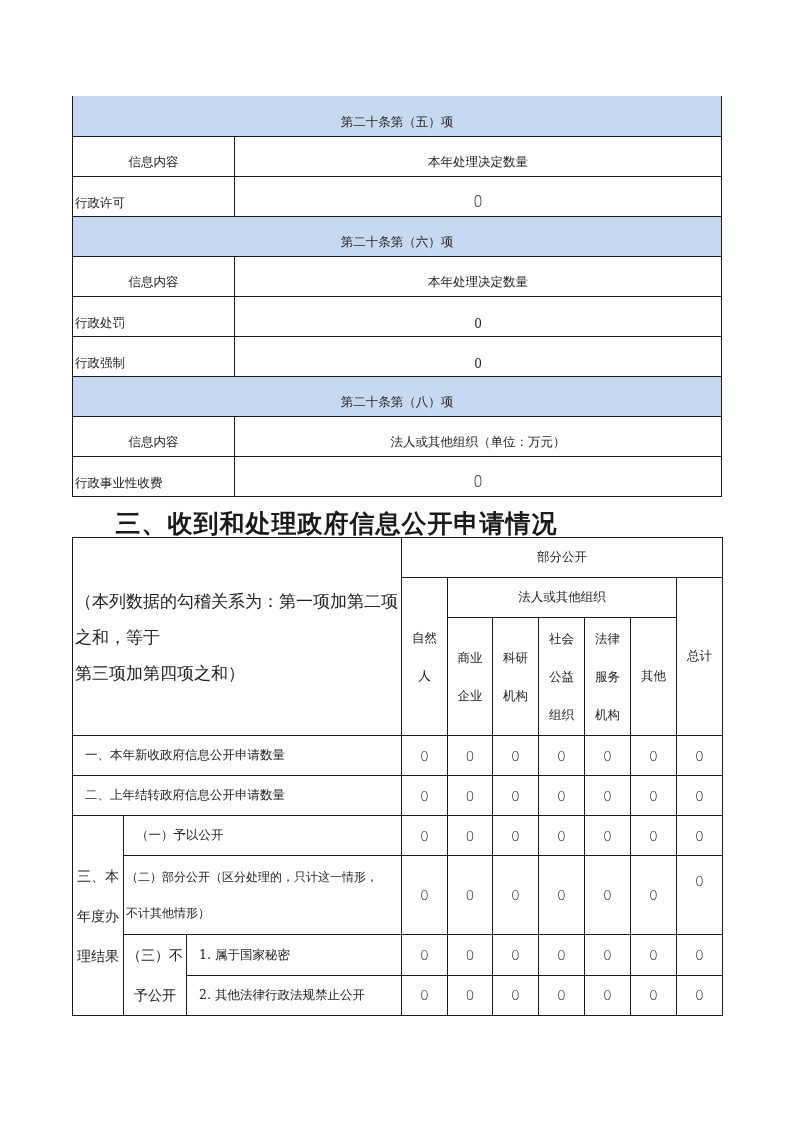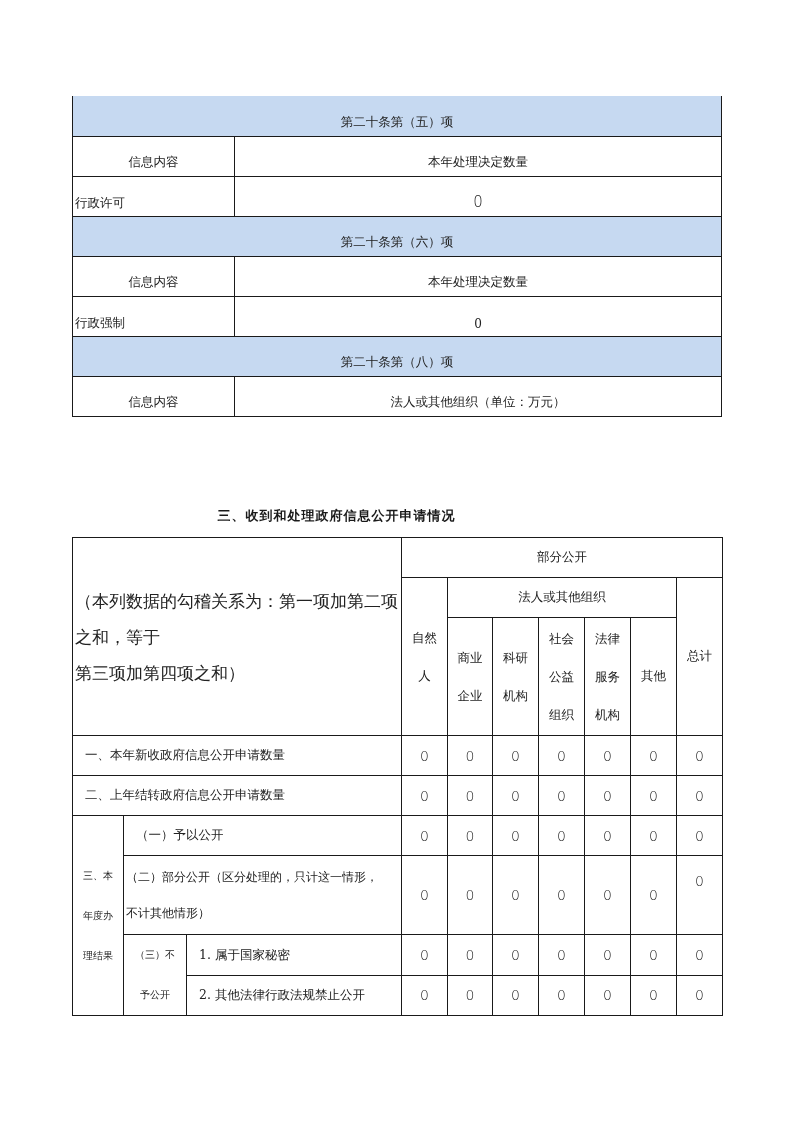--- a/index.html
+++ b/index.html
@@ -12,28 +12,28 @@
   #t1 tr { height: 40px; }
   #t1 tr.band td { border-top: none; }
   #t1 tr.first-band td { border-top: none; }
   #t1 .c1 { width: 162px; }
   #t1 td.label { vertical-align: bottom; padding: 0 0 6px 2px; text-align: left; }
   #t1 td.val { vertical-align: bottom; padding-bottom: 6px; text-align: center; }
   #t1 td.head { vertical-align: bottom; padding-bottom: 7px; text-align: center; margin-left: 32px; }
   #t1 td.big { font-size: 15px; font-family: "DejaVu Sans", "Liberation Sans", sans-serif; font-weight: 300; }
   #t1 td.small0 { font-size: 12px; }
   .section-title { position: absolute; left: 0; width: 793px; top: 507px; text-align: center;
-                   font-family: "DejaVu Sans", "Liberation Sans", sans-serif; font-size: 13px;
+                   font-family: "DejaVu Sans", "Liberation Sans", sans-serif; font-size: 25px;
                    font-weight: bold; color: #1a1a1a; letter-spacing: 1px; text-indent: -120px; }
   #t2 { left: 72px; top: 537px; width: 650px; }
   #t2 td { text-align: center; vertical-align: middle; }
   #t2 .num { font-family: "DejaVu Sans", "Liberation Sans", sans-serif; font-size: 14px; font-weight: 300; }
   #t2 td.left { text-align: left; padding-left: 12px; }
   #t2 td.note { text-align: left; font-size: 17px; line-height: 36px; padding: 0 2px; }
-  #t2 td.sub { line-height: 40px; font-size: 10px; }
+  #t2 td.sub { line-height: 40px; font-size: 14px; }
   .vstack { display: inline-block; line-height: 38px; }
 </style>
 </head>
 <body>
 
 <table id="t1">
   <colgroup>
       <col class="c1" style="width:162px">
       <col>
     </colgroup>
@@ -52,30 +52,38 @@
   </tr>
 
   <tr class="band">
     <td colspan="2" class="head">第二十条第（六）项</td>
   </tr>
   <tr>
     <td class="head">信息内容</td>
     <td class="head">本年处理决定数量</td>
   </tr>
   <tr>
+    <td class="label">行政处罚</td>
+    <td class="val small0">0</td>
+  </tr>
+  <tr>
     <td class="label">行政强制</td>
     <td class="val small0">0</td>
   </tr>
 
   <tr class="band">
     <td colspan="2" class="head">第二十条第（八）项</td>
   </tr>
   <tr>
     <td class="head">信息内容</td>
     <td class="head">法人或其他组织（单位：万元）</td>
+  </tr>
+  <tr>
+    <td class="label">行政事业性收费</td>
+    <td class="val big">0</td>
   </tr>
 </tbody>
   </table>
 
 <div class="section-title">三、收到和处理政府信息公开申请情况</div>
 
 <table id="t2">
   <colgroup>
     <col style="width:51px">
       <col style="width:63px">

